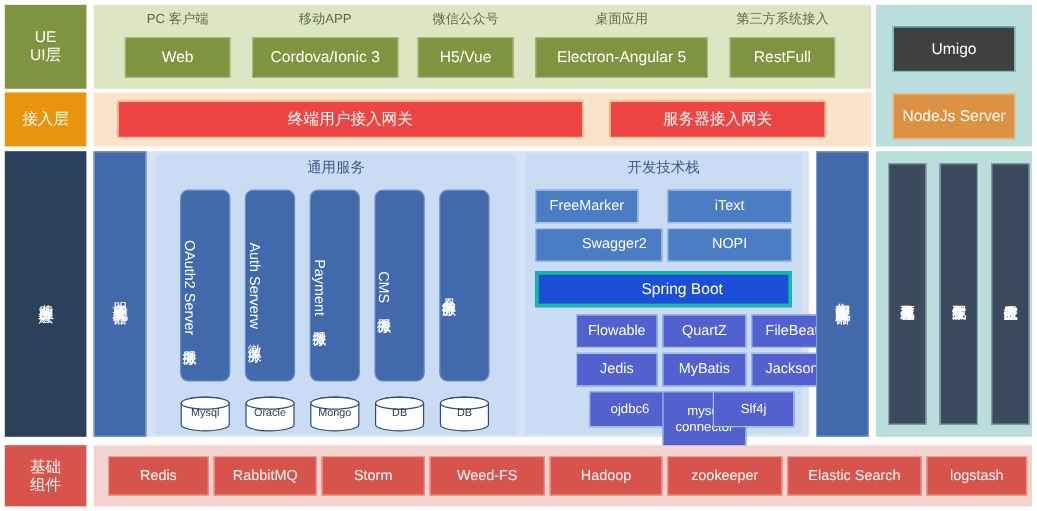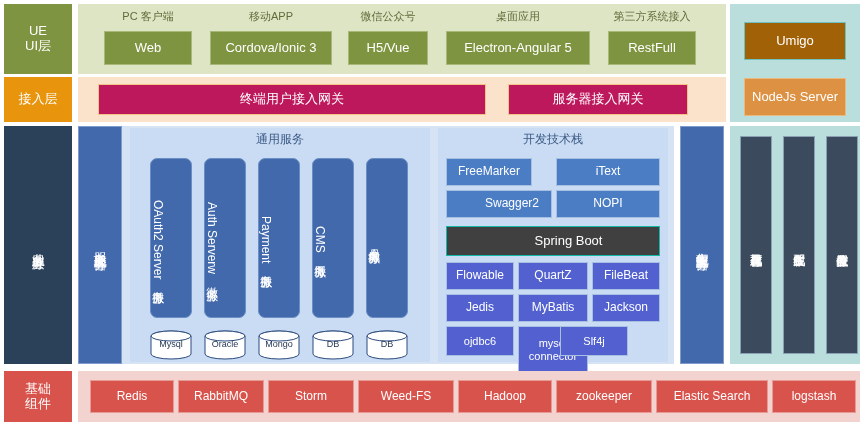--- a/index.html
+++ b/index.html
@@ -44,29 +44,29 @@
   }
   .ue-box {
     top: 31px; height: 34px;
     background: #7f9440; border: 1px solid #a8b878;
     color: #ffffff; font-size: 13px;
   }
 
   
   .gw {
     top: 84px; height: 31px;
-    background: #be185d; border: 1px solid #f2c488;
+    background: #ef4444; border: 1px solid #f2c488;
     color: #ffffff; font-size: 13px;
   }
   .gw-a { left: 98px;  width: 388px; }
   .gw-b { left: 508px; width: 180px; }
 
   
   .rt-box { left: 744px; height: 38px; font-size: 13px; color: #fff; }
-  .rt-umigo { top: 22px; width: 102px; background: #a16207; border: 1px solid #6cc2c2; }
+  .rt-umigo { top: 22px; width: 102px; background: #404040; border: 1px solid #6cc2c2; }
   .rt-node  { top: 78px; width: 102px; background: #dd9142; border: 1px solid #eab97f; }
 
   
   .col-discovery {
     left: 78px; top: 126px; width: 44px; height: 238px;
     background: #4269ac; border: 1px solid #7e9bcc;
   }
   .col-config {
     left: 680px; top: 126px; width: 44px; height: 238px;
     background: #4269ac; border: 1px solid #7e9bcc;
@@ -106,22 +106,22 @@
   .tech-group {
     left: 438px; top: 128px; width: 230px; height: 234px;
     background: #cadcf3;
   }
   .tech-title { top: 133px; left: 438px; width: 230px; font-size: 12px; color: #3c5a86; }
   .tk {
     color: #ffffff; font-size: 12px;
     border: 1px solid #a7c0e2;
   }
   .tk-l1 { background: #4a7dc4; }
-  .tk-l2 { background: #5261cf; }
-  .tk-spring { background: #404040; font-size: 13px; border: 1px solid #14b8a6; padding-left: 31px; }
+  .tk-l2 { background: #5261cf; margin-left: 34px; }
+  .tk-spring { background: #1d4ed8; font-size: 13px; border: 3px solid #14b8a6; padding-left: 31px; }
 
   
   .mon-col {
     top: 136px; width: 32px; height: 218px;
     background: #3c4a5e; border: 1px solid #8aa0b4;
   }
   .mon-text {
     writing-mode: vertical-rl; text-orientation: upright;
     color: #ffffff; font-size: 12px; line-height: 1.05;
   }
@@ -235,21 +235,21 @@
       <div class="abs ctr tk tk-l1" style="left: 556px; width: 104px; top: 158px; height: 28px;">iText</div>
       <div class="abs ctr tk tk-l1" style="left: 446px; width: 106px; top: 190px; height: 28px; padding-left: 26px;">Swagger2</div>
       <div class="abs ctr tk tk-l1" style="left: 556px; width: 104px; top: 190px; height: 28px;">NOPI</div>
       <div class="abs ctr tk tk-spring" style="left: 446px; width: 214px; top: 226px; height: 30px;">Spring Boot</div>
       <div class="abs ctr tk tk-l2" style="left: 446px; width: 68px; top: 262px; height: 28px;">Flowable</div>
       <div class="abs ctr tk tk-l2" style="left: 518px; width: 70px; top: 262px; height: 28px;">QuartZ</div>
       <div class="abs ctr tk tk-l2" style="left: 592px; width: 68px; top: 262px; height: 28px;">FileBeat</div>
       <div class="abs ctr tk tk-l2" style="left: 446px; width: 68px; top: 294px; height: 28px;">Jedis</div>
       <div class="abs ctr tk tk-l2" style="left: 518px; width: 70px; top: 294px; height: 28px;">MyBatis</div>
       <div class="abs ctr tk tk-l2" style="left: 592px; width: 68px; top: 294px; height: 28px;">Jackson</div>
-      <div class="abs ctr tk tk-l2" style="left: 446px; width: 68px; top: 326px; height: 30px; font-size: 11px;">ojdbc6</div>
+      <div class="abs ctr tk tk-l2" style="left: 457px; width: 68px; top: 326px; height: 30px; font-size: 11px;">ojdbc6</div>
       <div class="abs ctr tk tk-l2" style="left: 518px; width: 70px; top: 326px; height: 48px; font-size: 11px;">mysql connector</div>
       <div class="abs ctr tk tk-l2" style="left: 560px; width: 68px; top: 326px; height: 30px; font-size: 11px;">Slf4j</div>
     </div>
 
   <div class="abs ctr col-config">
     <span class="vtext-cn">集中配置服务器</span>
   </div>
 
   <div class="abs panel-mon"></div>
   <div id="mon-cols">

